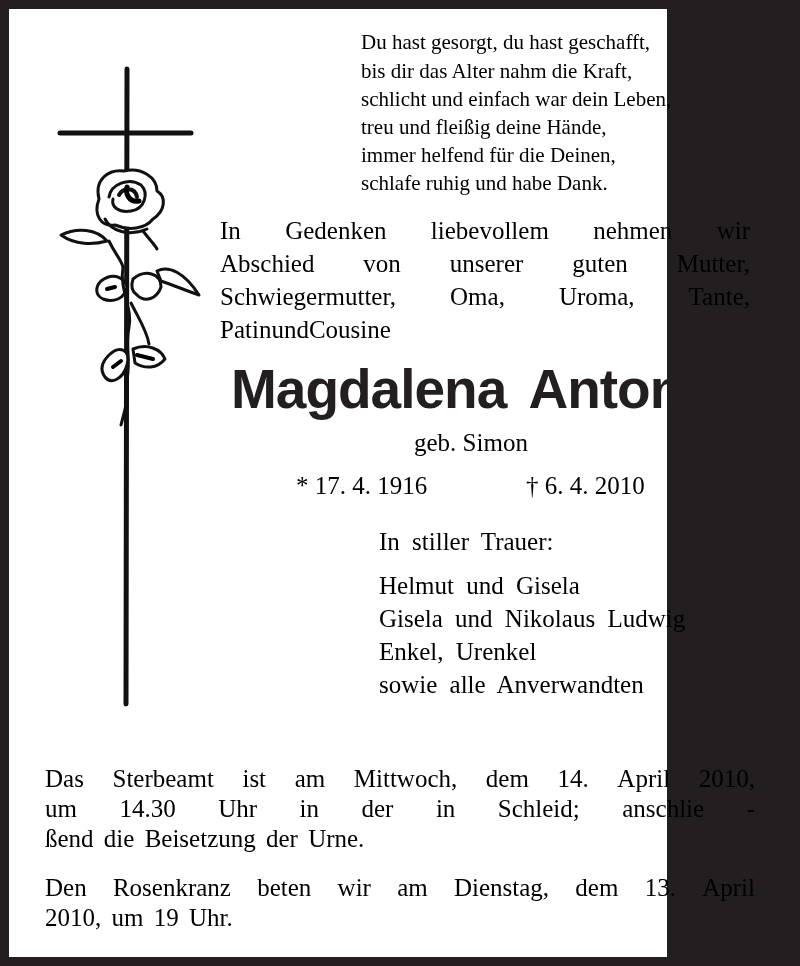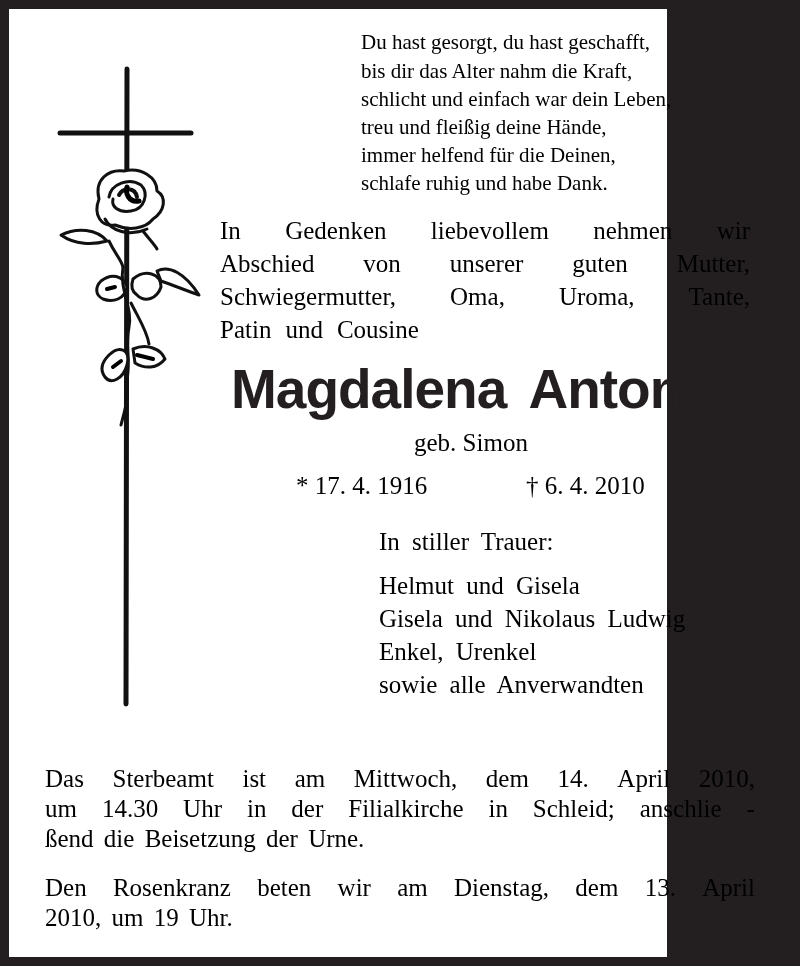--- a/index.html
+++ b/index.html
@@ -4,21 +4,21 @@
 <style>
   html, body { margin: 0; padding: 0; }
   body { width: 800px; height: 966px; background: #231f20; position: relative; overflow: hidden; }
   .page { position: absolute; left: 9px; top: 9px; width: 658px; height: 948px; background: #ffffff; }
   .serif { font-family: "Liberation Serif", "DejaVu Serif", serif; color: #000000; }
   .sans { font-family: "Liberation Sans", "DejaVu Sans", sans-serif; color: #231f20; }
   .abs { position: absolute; white-space: nowrap; }
   .poem .line { position: absolute; left: 352px; font-size: 21px; line-height: 21px; }
   .intro { position: absolute; left: 211px; top: 205px; width: 530px; font-size: 25px; line-height: 33px; }
   .intro .row { display: flex; justify-content: space-between; height: 33px; }
-  .intro .row.last { justify-content: flex-start; gap: 14px; }
+  .intro .row.last { justify-content: flex-start; }
   .name { left: 222px; top: 350px; font-size: 55px; font-weight: bold; letter-spacing: -1px; word-spacing: 10px; line-height: 60px; }
   .geb { left: 405px; top: 420px; font-size: 25px; }
   .dates { top: 463px; font-size: 25px; }
   .mourn .l { position: absolute; left: 370px; font-size: 25px; line-height: 30px; white-space: nowrap; word-spacing: 6px; }
   .foot { position: absolute; left: 36px; font-size: 25px; line-height: 30px; white-space: nowrap; }
   .just { display: flex; justify-content: space-between; width: 710px; }
   .loc-bold { font-family: "Liberation Sans", "DejaVu Sans", sans-serif; font-weight: bold; font-size: 24px; margin-right: 6px; }
   .cross-art { position: absolute; left: 40px; top: 50px; }
 </style>
 </head>
@@ -123,21 +123,20 @@
       <span>14.</span>
       <span>April</span>
       <span>2010,</span>
     </div>
     <div class="just">
       <span>um</span>
       <span>14.30</span>
       <span>Uhr</span>
       <span>in</span>
       <span>der</span>
-      <span>Filialkirche</span>
       <span>in</span>
       <span>Schleid;</span>
       <span>anschlie</span>
       <span>-</span>
     </div>
     <div style="word-spacing:4px">ßend  die  Beisetzung   der  Urne.</div>
   </div>
 
   <div class="foot serif" style="top:864px">
     <div class="just">

